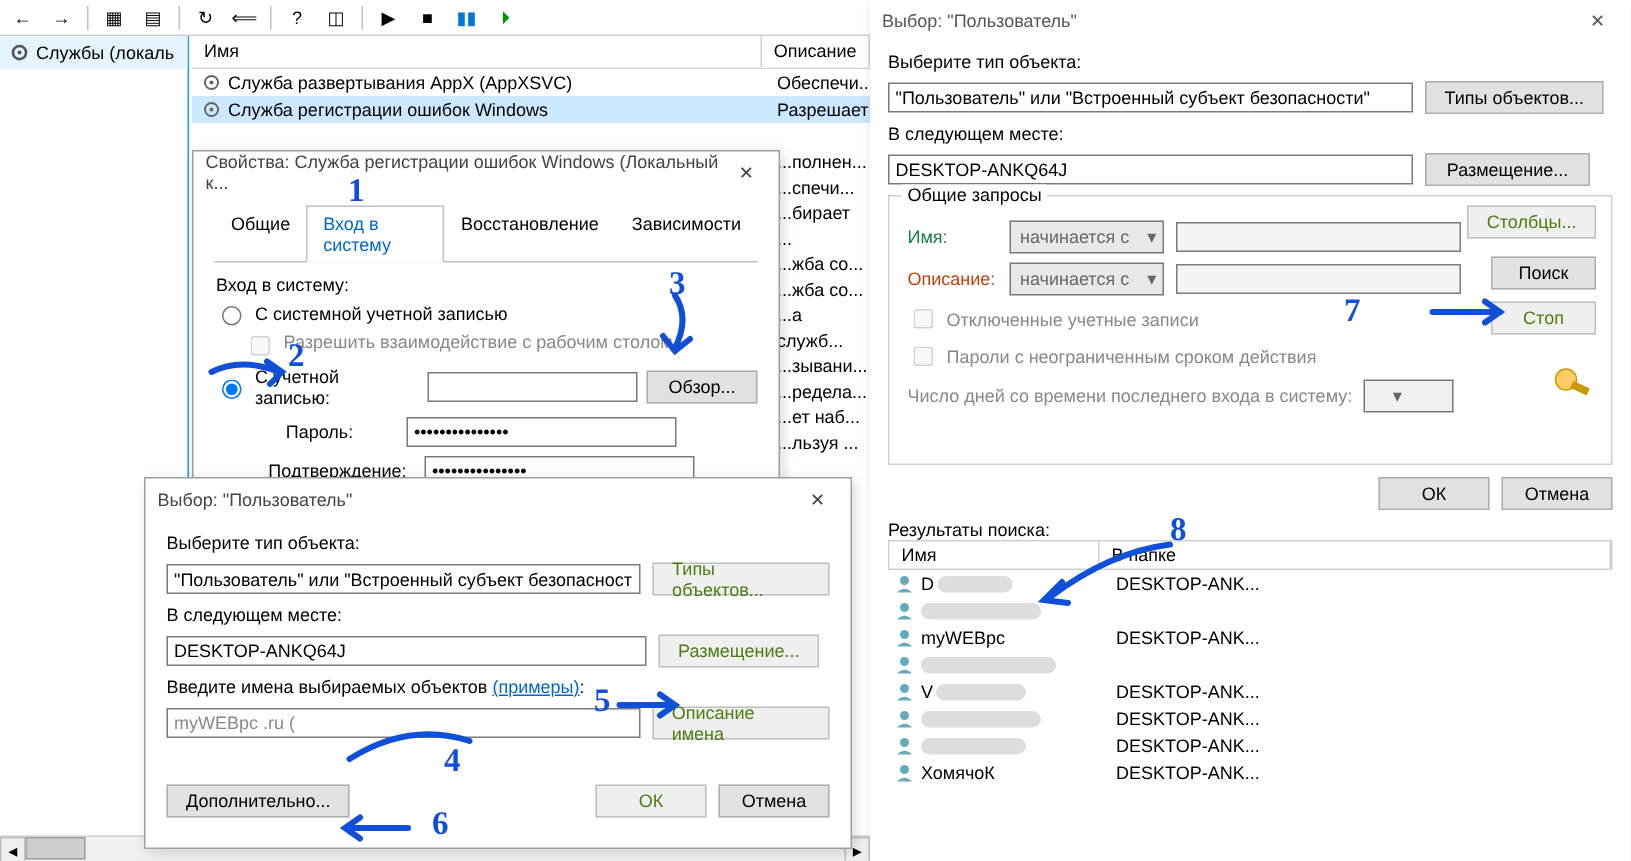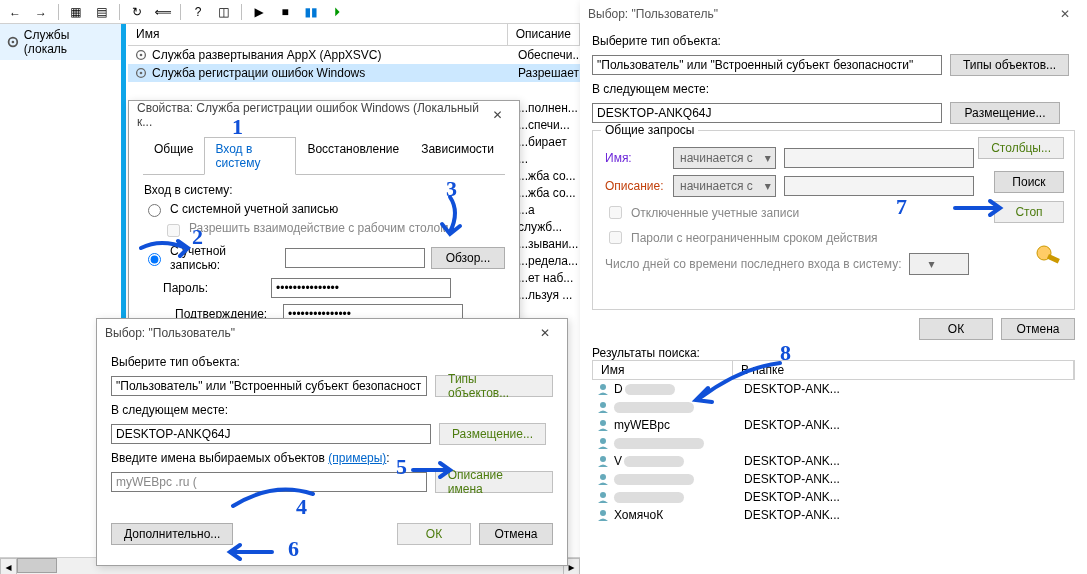--- a/index.html
+++ b/index.html
@@ -5,21 +5,21 @@
   * { box-sizing: border-box; font-family: 'Segoe UI', Tahoma, sans-serif; font-size: 12px; }
   body { margin: 0; width: 1087px; height: 574px; background: #fff; overflow: hidden; position: relative; }
   .abs { position: absolute; }
 
   
   .toolbar { height: 24px; border-bottom: 1px solid #d0d0d0; display: flex; align-items: center; padding: 0 4px; gap: 4px; }
   .tb-btn { width: 22px; height: 20px; border: 1px solid transparent; display: flex; align-items: center; justify-content: center; cursor: pointer; }
   .tb-sep { width: 1px; height: 16px; background: #c0c0c0; margin: 0 2px; }
 
   
-  .left-pane { position: absolute; left: 0; top: 24px; width: 126px; height: 520px; border-right: 5px solid #0ea5e9; background: #fff; }
+  .left-pane { position: absolute; left: 0; top: 24px; width: 126px; height: 520px; border-right: 1px solid #0ea5e9; background: #fff; }
   .tree-item { padding: 4px 6px; display: flex; align-items: center; gap: 4px; background: #e5f3ff; }
   .gear-ico { width: 14px; height: 14px; display: inline-block; }
 
   
   .svc-area { position: absolute; left: 128px; top: 24px; width: 452px; height: 520px; background: #fff; }
   .svc-head { height: 22px; border-bottom: 1px solid #d0d0d0; display: flex; }
   .svc-col { padding: 3px 8px; border-right: 1px solid #d0d0d0; background: #fff; font-weight: normal; }
   .svc-row { height: 18px; display: flex; align-items: center; padding: 0 6px; gap: 4px; }
   .svc-row.sel { background: #cce8ff; }
   .svc-desc { position: absolute; left: 390px; }
@@ -35,21 +35,21 @@
   .dlg-close { width: 28px; height: 20px; display: flex; align-items: center; justify-content: center; cursor: pointer; }
   .dlg-body { padding: 8px 14px; }
 
   
   .tabs { display: flex; border-bottom: 1px solid #c0c0c0; margin-bottom: 8px; }
   .tab { padding: 4px 10px; border: 1px solid transparent; border-bottom: none; margin-bottom: -1px; cursor: pointer; }
   .tab.active { border-color: #c0c0c0; background: #fff; border-bottom: 1px solid #fff; color: #0066cc; }
 
   
   .fld-row { display: flex; align-items: center; margin: 6px 0; gap: 8px; }
-  .fld-lbl { width: 100px; }
+  .fld-lbl { width: 100px; text-align: center; }
   input[type=text], input[type=password] { border: 1px solid #7a7a7a; height: 20px; padding: 0 4px; background: #fff; }
   input[readonly] { background: #fff; }
   .radio { display: flex; align-items: center; gap: 6px; margin: 4px 0; }
   .chk { display: flex; gap: 6px; margin: 4px 0 4px 20px; color: #888; }
 
   
   .btn { height: 22px; padding: 0 12px; background: #e1e1e1; border: 1px solid #adadad; cursor: pointer; display: inline-flex; align-items: center; justify-content: center; min-width: 74px; }
   .btn.dis { color: #4d7c0f; background: #efefef; border-color: #c0c0c0; cursor: default; }
 
   
@@ -242,21 +242,21 @@
     </div>
     <div>В следующем месте:</div>
     <div class="fld-row">
       <input type="text" readonly="" style="width: 350px;" value="DESKTOP-ANKQ64J">
       <div class="btn" style="min-width:110px">Размещение...</div>
     </div>
 
     <div class="grp" style="height:180px">
       <div class="grp-title">Общие запросы</div>
       <div class="fld-row">
-        <span style="width:60px;color:#6d28d9">Имя:</span>
+        <span style="width:60px;color:#15803d">Имя:</span>
         <div class="combo">
             <span>начинается с</span>
             <span class="arrow">▾</span>
           </div>
         <input type="text" style="width: 190px; background: rgb(244, 244, 244);" disabled="">
       </div>
       <div class="fld-row">
         <span style="width:60px;color:#c2410c">Описание:</span>
         <div class="combo">
             <span>начинается с</span>

